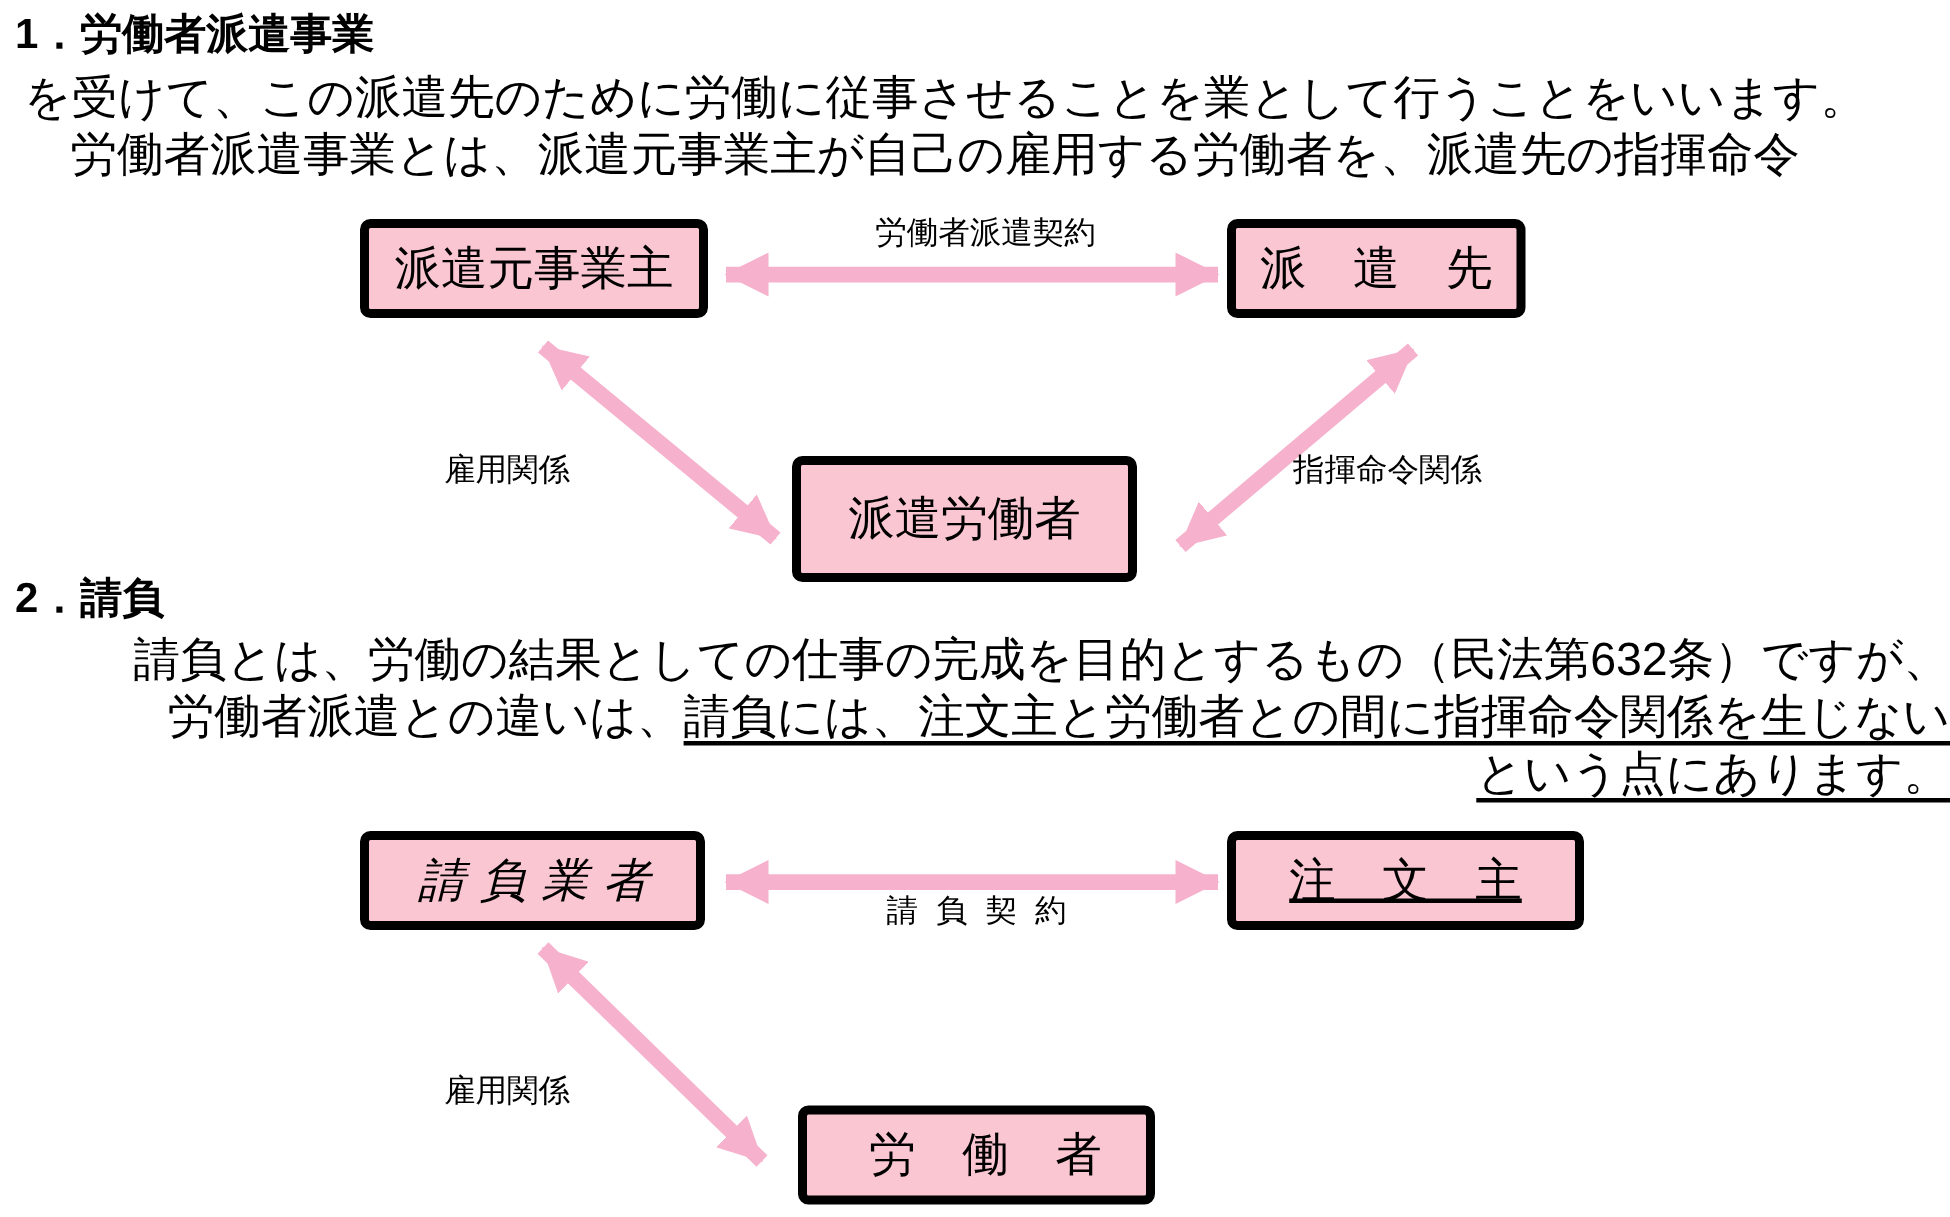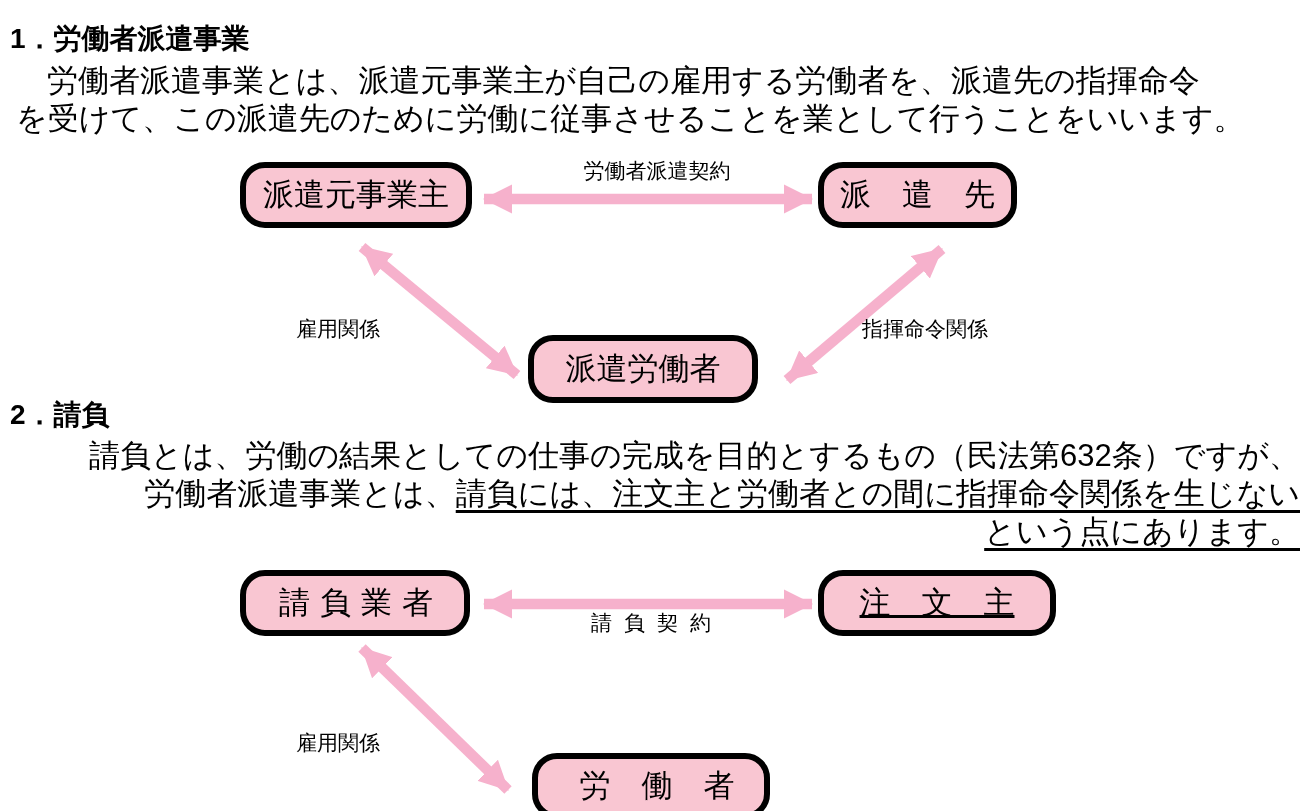--- a/index.html
+++ b/index.html
@@ -10,86 +10,86 @@
     --c-text:#000000;
   }
   html,body{margin:0;padding:0;}
   body{
     width:1300px;height:811px;overflow:hidden;
     background:var(--c-background);
     color:var(--c-text);
     font-family:"Liberation Sans","DejaVu Sans",sans-serif;
   }
   .h{font-weight:bold;font-size:28px;line-height:30px;margin:0 0 0 10px;white-space:nowrap;}
-  #h1{margin-top:24px;}
+  #h1{margin-top:8px;}
   .para{font-size:31px;line-height:38px;margin:0 0 0 16px;white-space:nowrap;}
   #p1{margin-top:8px;}
   #p2{margin-top:7px;text-align:right;}
   .ul{
     text-decoration:underline;
     text-underline-offset:6px;
     text-decoration-thickness:2.5px;
   }
   .diagram{position:relative;width:1300px;}
   #diagram1{height:248px;margin-top:14px;}
   #diagram2{height:266px;margin-top:6px;}
   svg.arrows{position:absolute;left:0;top:0;}
   .node{
     position:absolute;box-sizing:border-box;
     background:var(--c-box_fill);
     border:6px solid var(--c-box_border);
-    border-radius:25px;
+    border-radius:7px;
     display:flex;align-items:center;justify-content:center;
     font-size:31px;white-space:nowrap;
   }
   .alabel{position:absolute;font-size:21px;white-space:nowrap;}
   .center{text-align:center;}
   .ls12{letter-spacing:12px;padding-left:12px;margin-top:45px;}
-  .ls10{letter-spacing:10px;padding-left:12px;}
+  .ls10{letter-spacing:10px;padding-left:12px;font-style:italic;}
 </style>
 </head>
 <body>
 
 <div class="h" id="h1">1．労働者派遣事業</div>
 
 <div class="para" id="p1">
+  <div>を受けて、この派遣先のために労働に従事させることを業として行うことをいいます。</div>
   <div>　労働者派遣事業とは、派遣元事業主が自己の雇用する労働者を、派遣先の指揮命令</div>
-  <div>を受けて、この派遣先のために労働に従事させることを業として行うことをいいます。</div>
 </div>
 
 <div class="diagram" id="diagram1">
   <svg class="arrows" width="1300" height="248">
     <defs>
       <marker id="head1" markerWidth="2.8" markerHeight="2.8" refX="2.7" refY="1.4" orient="auto-start-reverse" markerUnits="strokeWidth">
         <path d="M0,0 L2.8,1.4 L0,2.8 Z" fill="#f6b1cc"></path>
       </marker>
     </defs>
     <line x1="484" y1="47" x2="812" y2="47" stroke-width="10.5" marker-start="url(#head1)" marker-end="url(#head1)" stroke="#f6b1cc"></line>
     <line x1="362" y1="95" x2="517" y2="223" stroke-width="10.5" marker-start="url(#head1)" marker-end="url(#head1)" stroke="#f6b1cc"></line>
     <line x1="942" y1="97" x2="787" y2="228" stroke-width="10.5" marker-start="url(#head1)" marker-end="url(#head1)" stroke="#f6b1cc"></line>
   </svg>
 
   <div class="alabel center" style="left:517px;top:5px;width:280px;">労働者派遣契約</div>
 
   <div class="node" style="left:240px;top:10px;width:232px;height:66px;">派遣元事業主</div>
 
   <div class="node" style="left:818px;top:10px;width:199px;height:66px;">派　遣　先</div>
 
-  <div class="node" style="left:528px;top:183px;width:230px;height:68px;">派遣労働者</div>
+  <div class="node" style="left:528px;top:168px;width:230px;height:84px;">派遣労働者</div>
 
   <div class="alabel" style="left:296px;top:163px;">雇用関係</div>
 
   <div class="alabel" style="left:862px;top:163px;">指揮命令関係</div>
 </div>
 
 <div class="h" id="h2">2．請負</div>
 
 <div class="para" id="p2">
   <div>　請負とは、労働の結果としての仕事の完成を目的とするもの（民法第632条）ですが、</div>
-  <div><span>労働者派遣事業とは、</span><span class="ul">請負には、注文主と労働者との間に指揮命令関係を生じない</span></div>
+  <div><span>労働者派遣との違いは、</span><span class="ul">請負には、注文主と労働者との間に指揮命令関係を生じない</span></div>
   <div><span class="ul">という点にあります。</span></div>
 </div>
 
 <div class="diagram" id="diagram2">
   <svg class="arrows" width="1300" height="266">
     <defs>
       <marker id="head2" markerWidth="2.8" markerHeight="2.8" refX="2.7" refY="1.4" orient="auto-start-reverse" markerUnits="strokeWidth">
         <path d="M0,0 L2.8,1.4 L0,2.8 Z" fill="#f6b1cc"></path>
       </marker>
     </defs>

